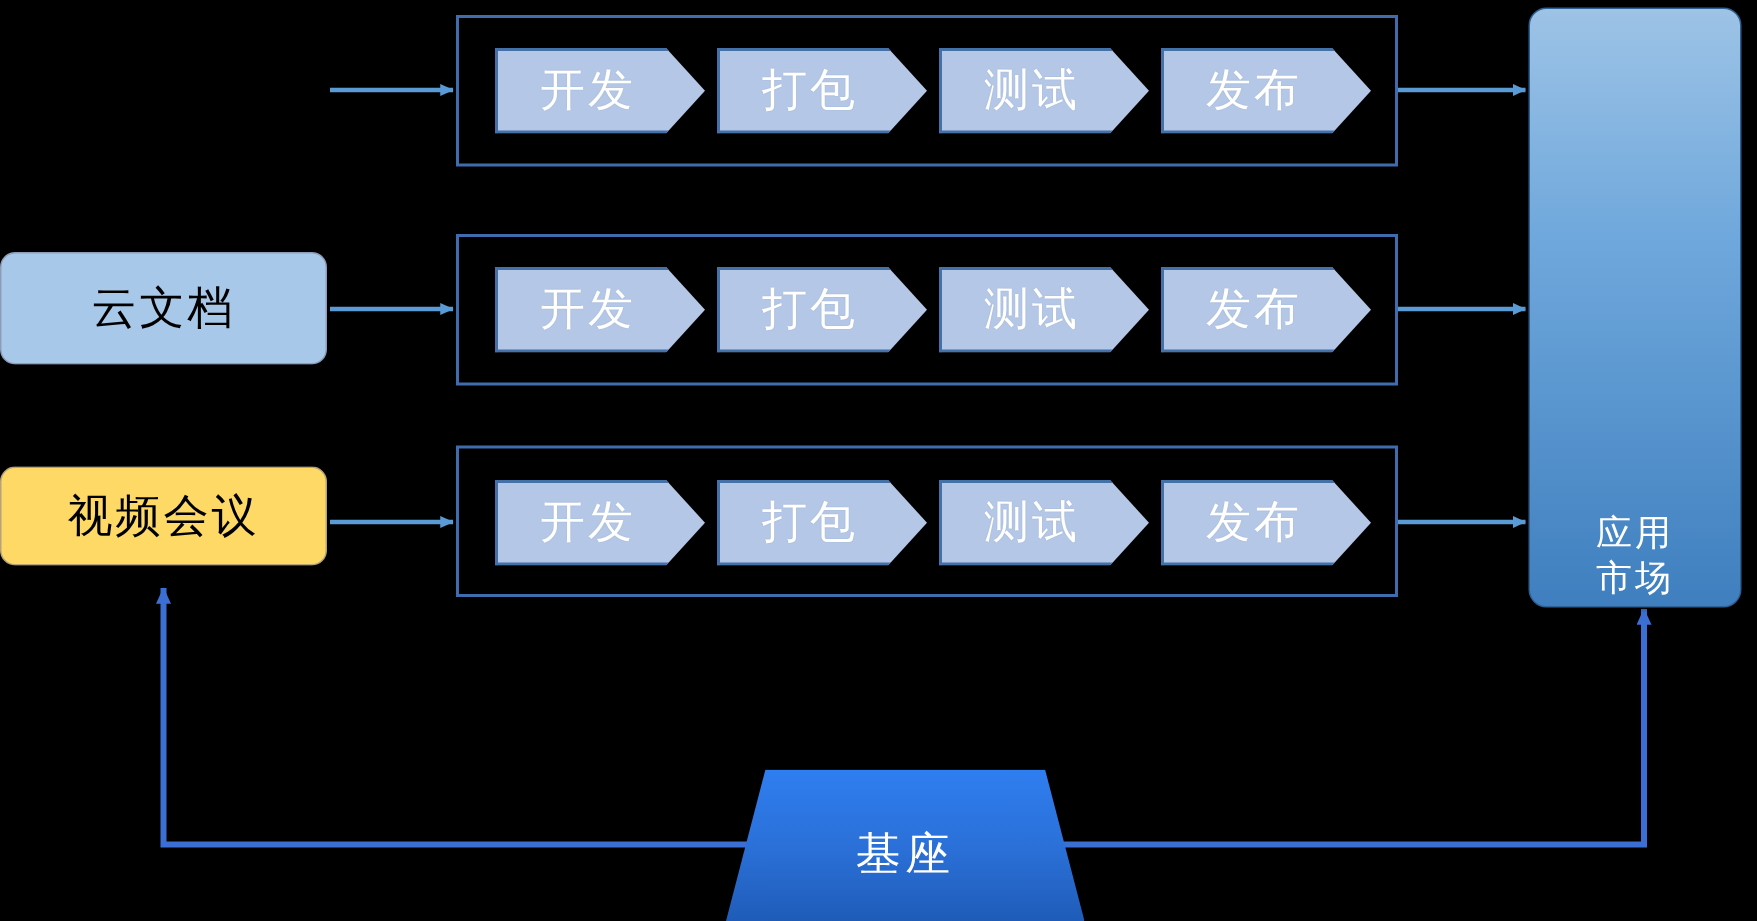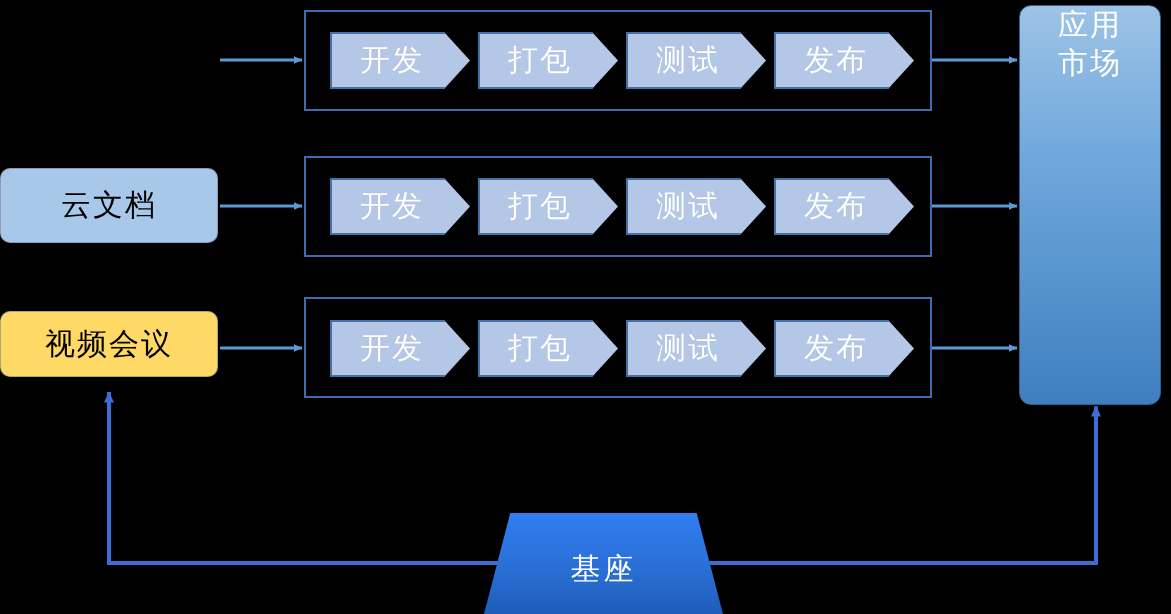--- a/index.html
+++ b/index.html
@@ -71,28 +71,29 @@
   }
 
   
   .market-panel {
     position: absolute;
     border-radius: 12px;
     box-sizing: border-box;
     background: linear-gradient(180deg, #9dc3e6 0%, #6fa8dc 38%, #3f7fbf 100%);
     border: 1px solid #2f6094;
     display: flex;
-    align-items: flex-start;
+    align-items: flex-end;
     justify-content: center;
     color: #ffffff;
-    font-size: 30px;
+    font-size: 24px;
     line-height: 1.28;
     text-align: center;
     letter-spacing: 2px;
     box-shadow: 0 1px 3px rgba(0,0,0,0.4);
+    font-family: Liberation Mono, monospace;
   }
 
   
   .base-trapezoid {
     position: absolute;
     box-sizing: border-box;
     background: linear-gradient(180deg, #2f7ef0 0%, #2a6fd6 55%, #1f5cb8 100%);
     clip-path: polygon(11% 0, 89% 0, 100% 100%, 0 100%);
     display: flex;
     align-items: flex-start;

